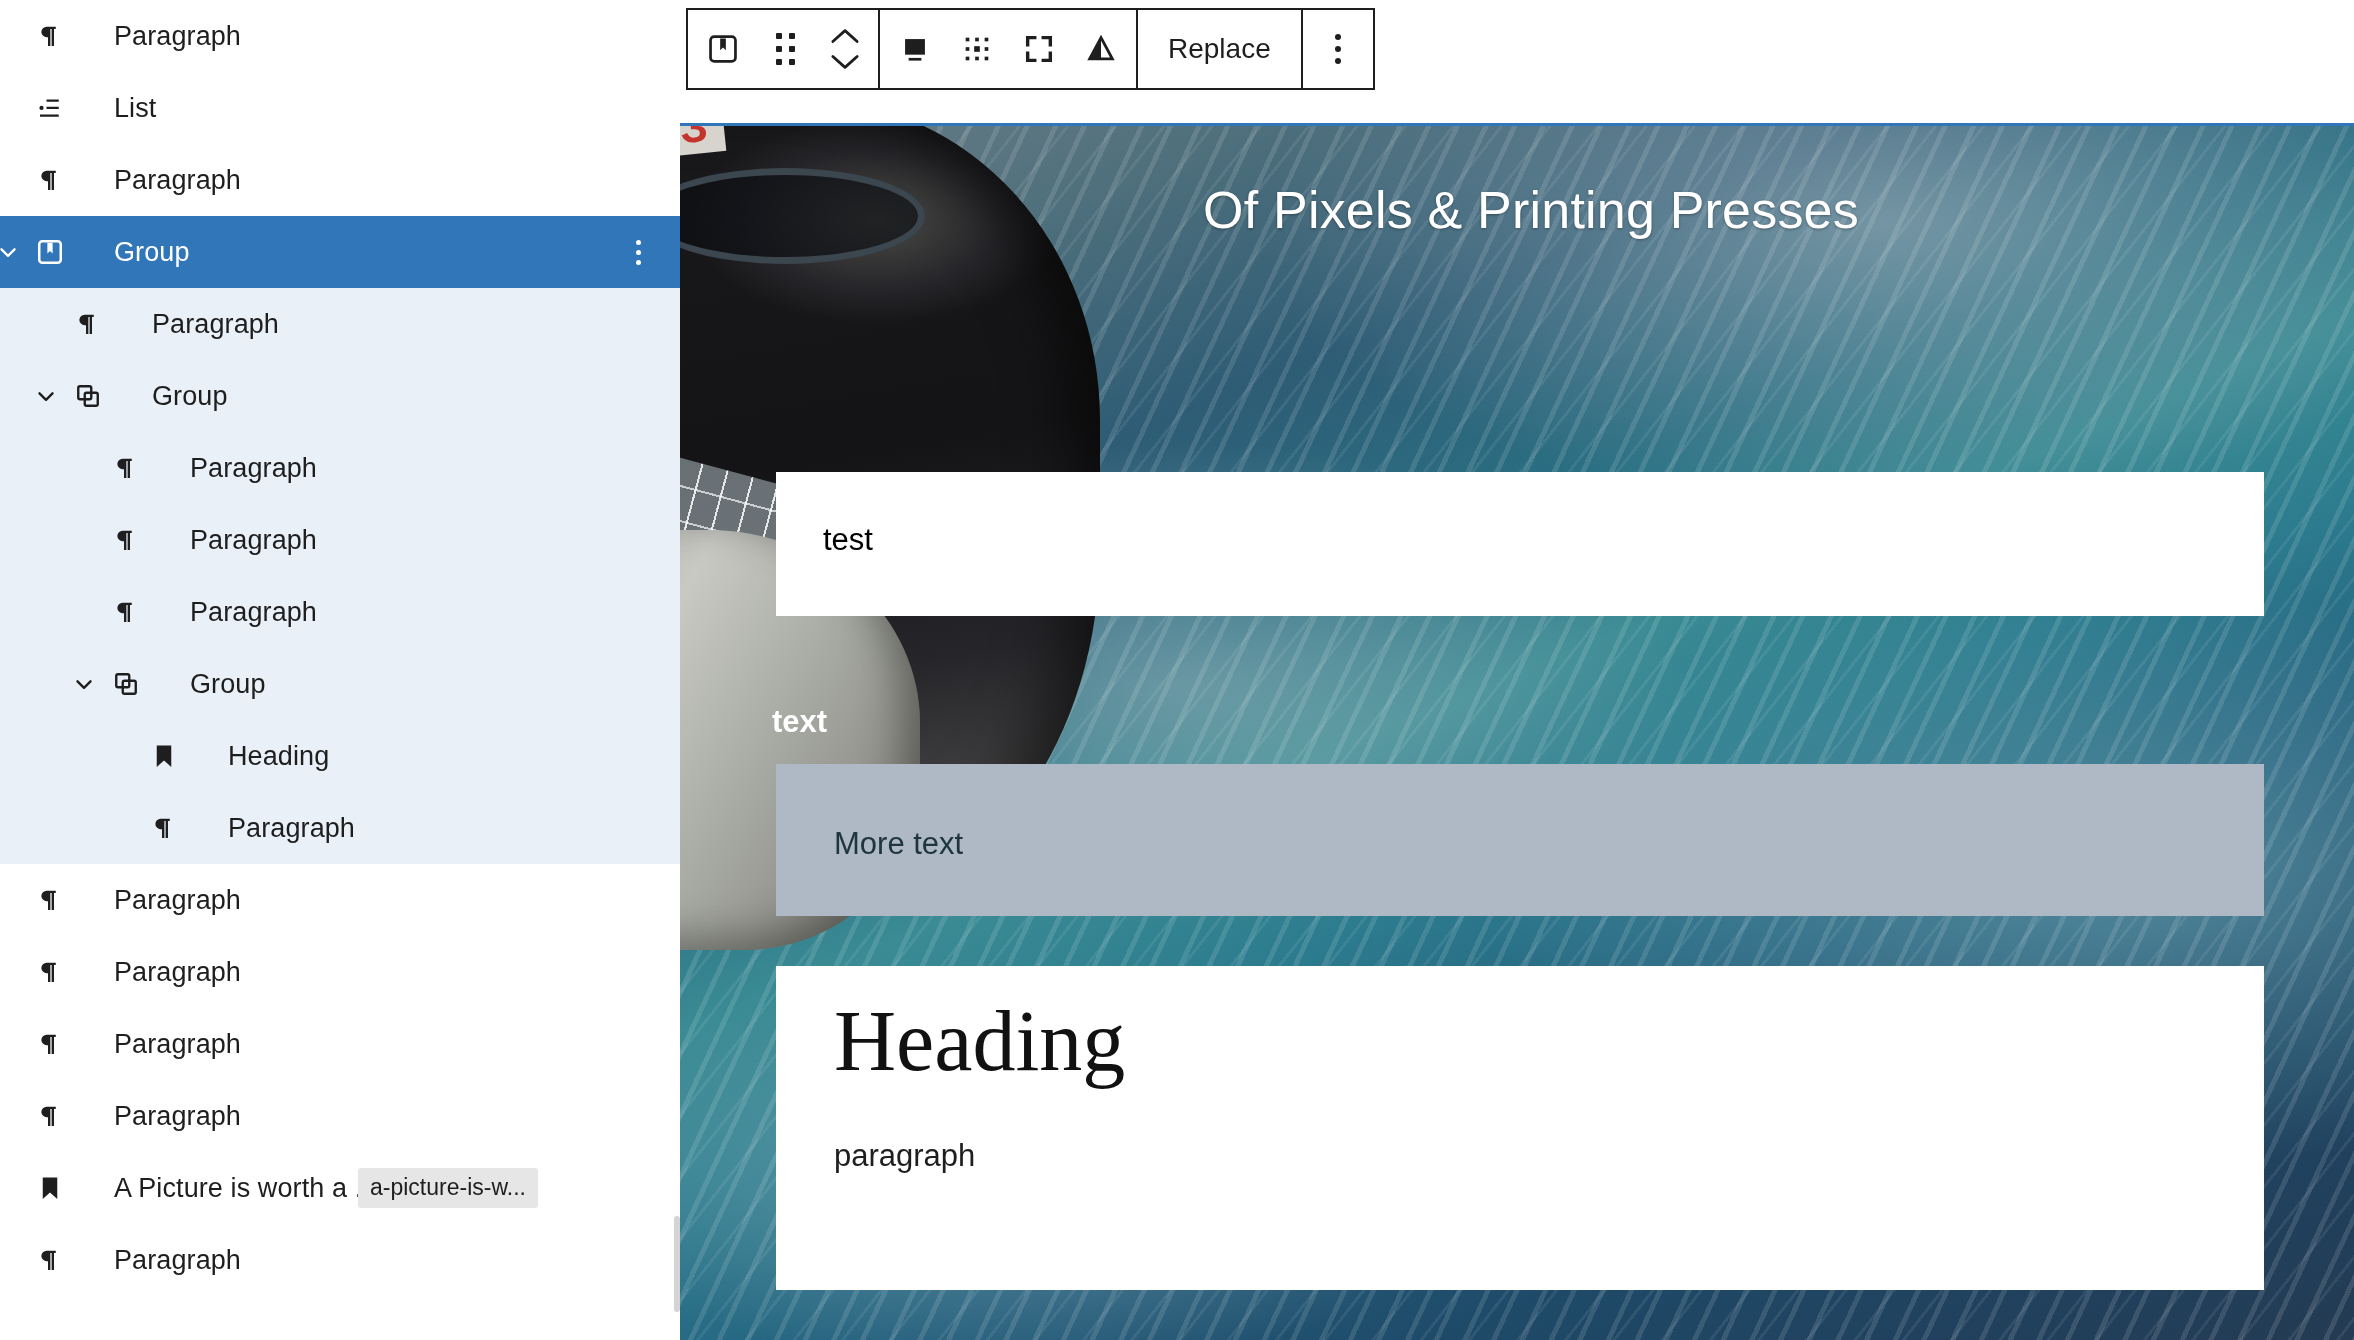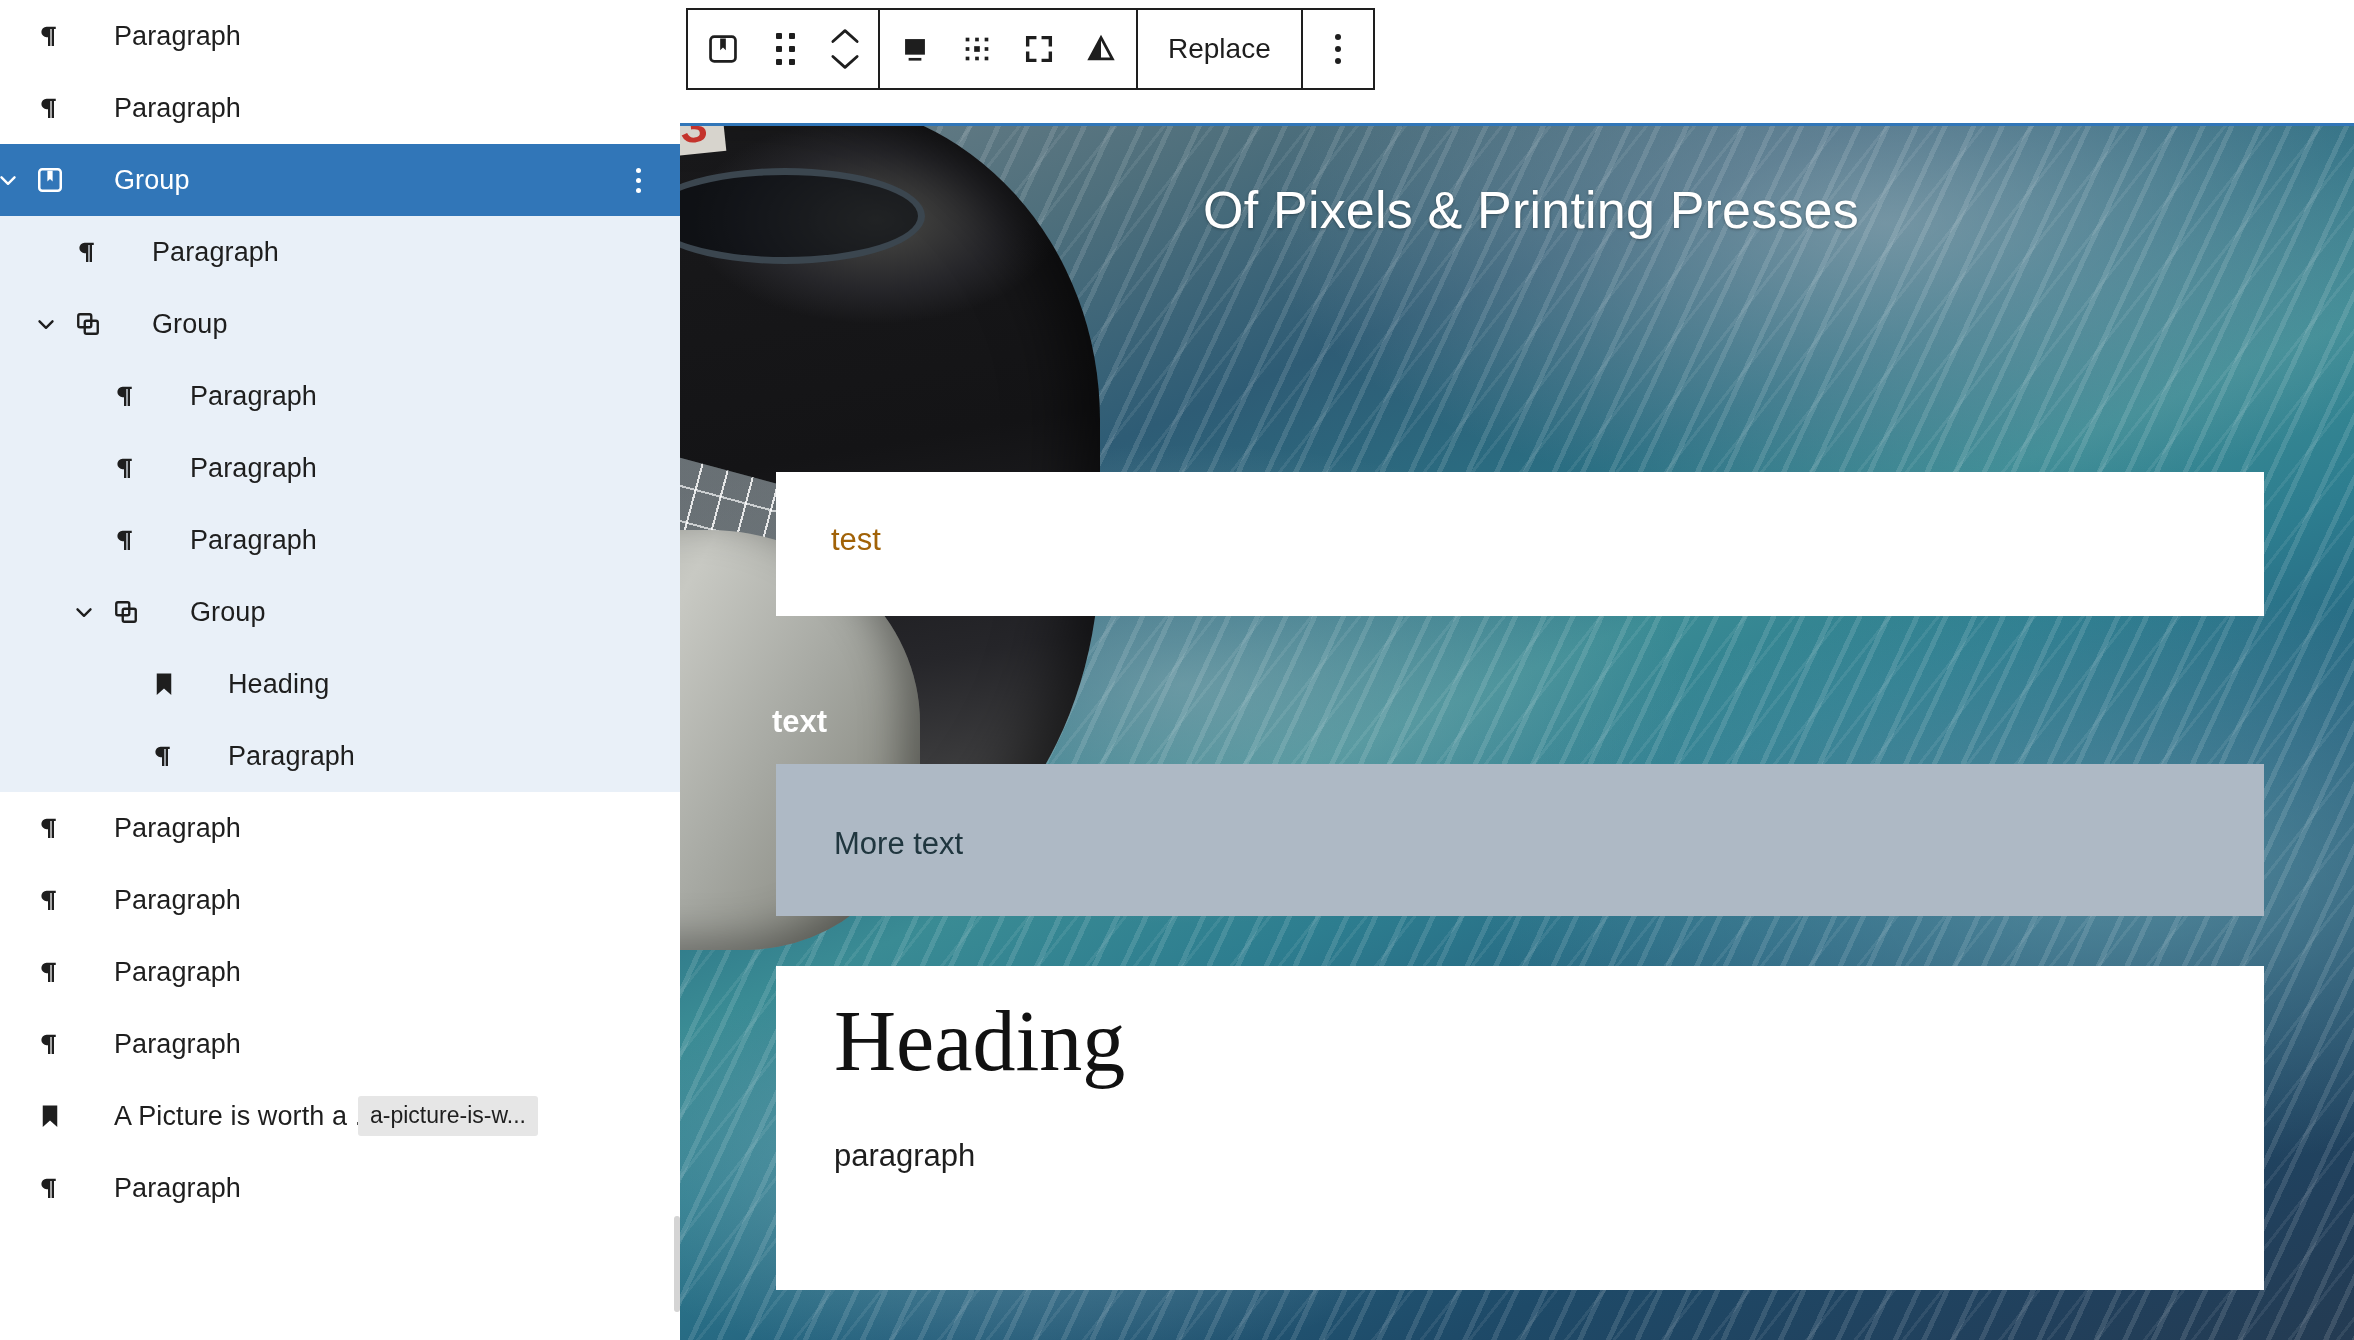--- a/index.html
+++ b/index.html
@@ -221,23 +221,23 @@
     left: 96px;
     width: 1488px;
   }
   .block-test {
     top: 346px;
     height: 144px;
     background: #ffffff;
   }
   .block-test .t {
     position: absolute;
-    left: 55px; top: 50px;
+    left: 47px; top: 50px;
     font-size: 31px;
-    color: #a16207;
+    color: #000000;
   }
   .free-text {
     position: absolute;
     left: 92px;
     top: 578px;
     font-size: 31px;
     font-weight: bold;
     color: #ffffff;
   }
   .block-more {
@@ -330,20 +330,32 @@
 
   <div class="listview">
     <div class="lv-rows" id="lv-rows">
         <div class="lv-row">
           <span class="lv-icon" style="position: absolute; left: 30px;">
             <svg width="30" height="30" viewBox="0 0 24 24" aria-hidden="true">
               <path d="M13.2 4.5H9.3a4.2 4.2 0 0 0 0 8.4h1.1V20h1.9V6.4h1.0V20h1.9V6.4h1.4V4.5z" fill="#1e1e1e"></path>
             </svg>
           </span>
           <span class="lv-label" style="position: absolute; left: 92px;">Paragraph</span>
+        </div>
+        <div class="lv-row">
+          <span class="lv-icon" style="position: absolute; left: 30px;">
+            <svg width="30" height="30" viewBox="0 0 24 24" aria-hidden="true">
+              <circle cx="5.2" cy="11.9" r="1.7" fill="#1e1e1e"></circle>
+              <rect x="9.2" y="11" width="9.8" height="1.8" fill="#1e1e1e"></rect>
+              <rect x="9.2" y="5.2" width="9.8" height="1.8" fill="#1e1e1e"></rect>
+              <rect x="4" y="17.2" width="15" height="1.8" fill="#1e1e1e"></rect>
+              <rect x="4" y="4.4" width="15" height="1.3" fill="#1e1e1e" opacity="0"></rect>
+            </svg>
+          </span>
+          <span class="lv-label" style="position: absolute; left: 92px;">List</span>
         </div>
         <div class="lv-row">
           <span class="lv-icon" style="position: absolute; left: 30px;">
             <svg width="30" height="30" viewBox="0 0 24 24" aria-hidden="true">
               <path d="M13.2 4.5H9.3a4.2 4.2 0 0 0 0 8.4h1.1V20h1.9V6.4h1.0V20h1.9V6.4h1.4V4.5z" fill="#1e1e1e"></path>
             </svg>
           </span>
           <span class="lv-label" style="position: absolute; left: 92px;">Paragraph</span>
         </div>
         <div class="lv-row selected">

